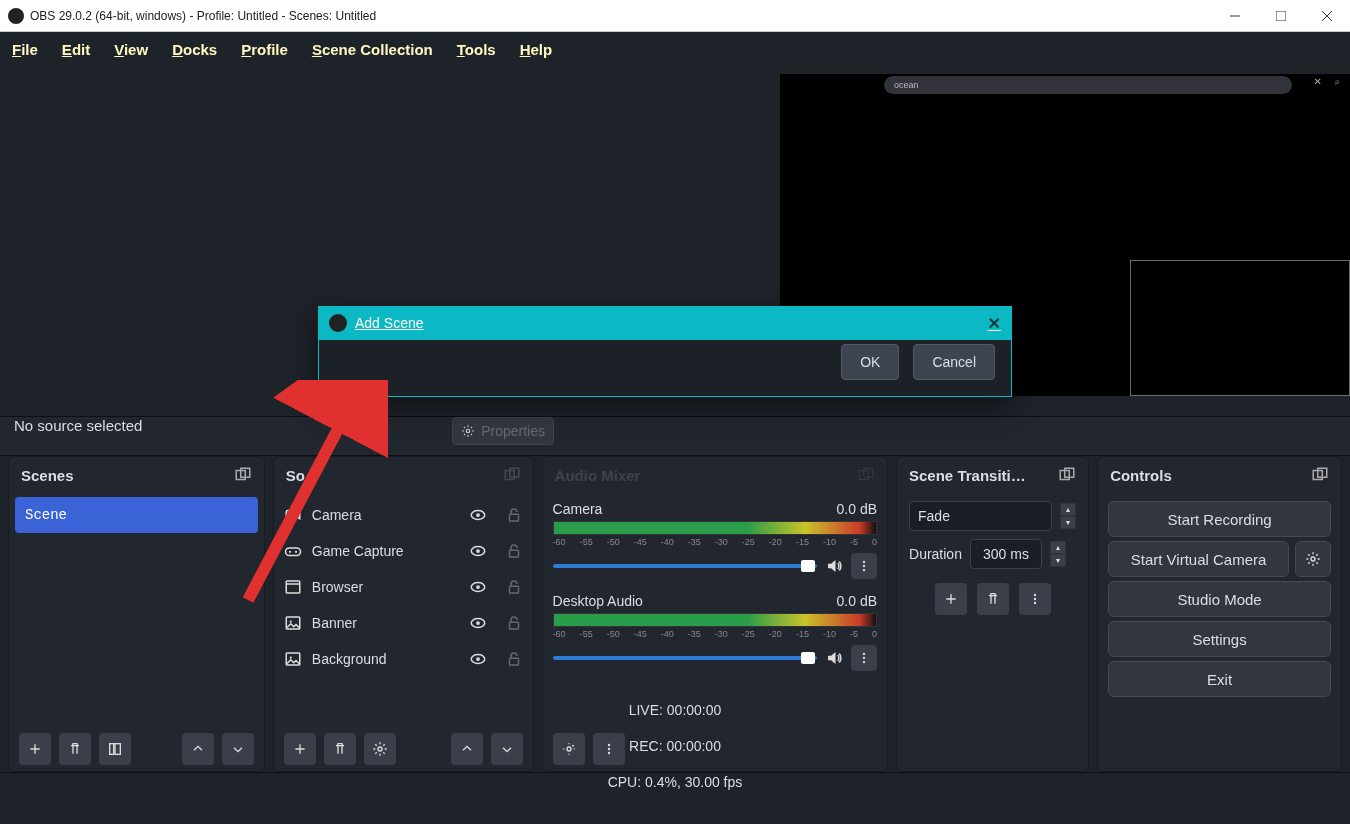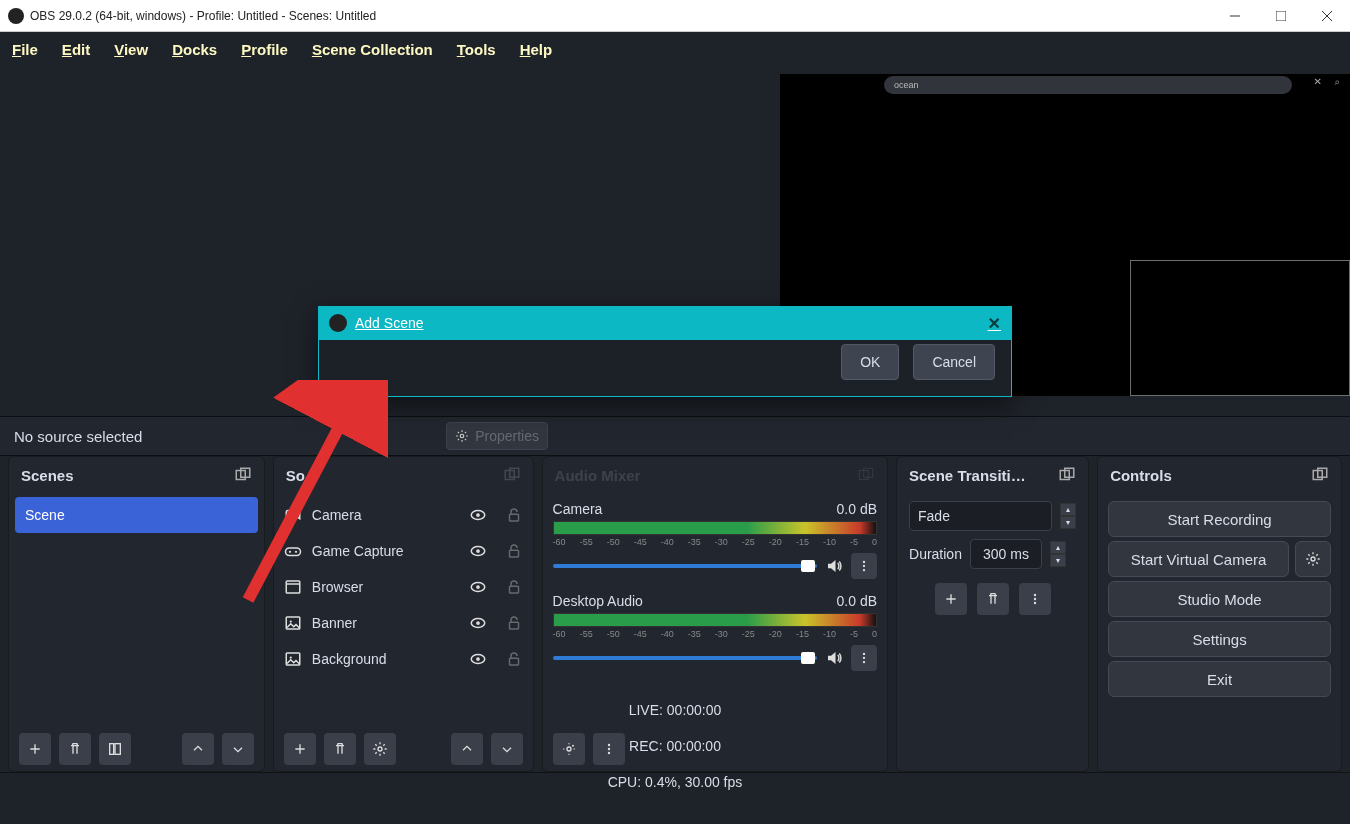--- a/index.html
+++ b/index.html
@@ -28,21 +28,21 @@
   }
   .preview {
     width:570px; height:322px; background:#000; position:relative;
   }
   .preview .tb{position:absolute;top:2px;left:104px;width:408px;height:18px;background:#31343b;border-radius:10px;font-size:9px;color:#bbb;padding-left:10px;display:flex;align-items:center;}
   .preview .tbx{position:absolute;top:2px;right:28px;color:#aaa;font-size:10px;}
   .preview .tbs{position:absolute;top:2px;right:10px;color:#aaa;font-size:10px;}
   .preview .sel{position:absolute;right:0;bottom:0;width:220px;height:136px;border:1px solid #6e6e6e;}
   
   .toolbar-below {
-    height:40px; background:#22262e; display:flex; align-items:center; padding:0 14px; gap:8px;
+    height:40px; background:#22262e; display:flex; padding:0 14px; gap:2px;
     border-top:1px solid #0d0e11; border-bottom:1px solid #0d0e11; margin-top:0px;
   }
   .toolbar-below .nss{font-size:15px;}
   .btn-prop{background:#31363f;border:1px solid #3d434c;height:28px;display:flex;align-items:center;gap:6px;padding:0 8px;border-radius:4px;margin-left:110px;}
   
   .docks {
     display:flex; gap:8px; padding:0 8px; height:316px;
   }
   .dock {
     background:#22262e; border-radius:6px; display:flex; flex-direction:column;
@@ -53,21 +53,21 @@
     font-weight:600; font-size:15px;
   }
   .dock-header .dh-spacer{flex:1;}
   .pop-icon{width:18px;height:18px;opacity:.8;}
   .dock-body{flex:1; padding:4px 0; overflow:hidden;}
   .dock-footer{height:44px;display:flex;align-items:center;gap:8px;padding:0 10px;}
   .sq{width:32px;height:32px;background:#3a3f49;border-radius:4px;display:flex;align-items:center;justify-content:center;}
   .sq svg{width:16px;height:16px;}
   
   .scene-item{height:36px;display:flex;align-items:center;padding:0 10px;border-radius:4px;margin:0 6px;}
-  .scene-item.selected{background:#3a63d8;color:#fff;}
+  .scene-item.selected{background:#3a63d8;color:#fff;font-family:Liberation Mono, monospace;}
   
   .src-item{height:36px;display:flex;align-items:center;padding:0 10px;gap:10px;}
   .src-ico{width:18px;height:18px;color:#d8dee9;}
   .eye{margin-left:auto;}
   .lock{margin-left:8px;opacity:.5;}
   
   .mixer-item{padding:4px 10px 10px;}
   .mixer-head{display:flex;justify-content:space-between;font-size:14px;}
   .vu{height:14px;margin-top:4px;border:1px solid #333;background:linear-gradient(to right,#2a9d4a 0%,#2a9d4a 60%,#c9c32a 78%,#c93a2a 95%,#111 100%);position:relative;}
   .ticks{display:flex;justify-content:space-between;font-size:9px;color:#888;margin-top:2px;}

